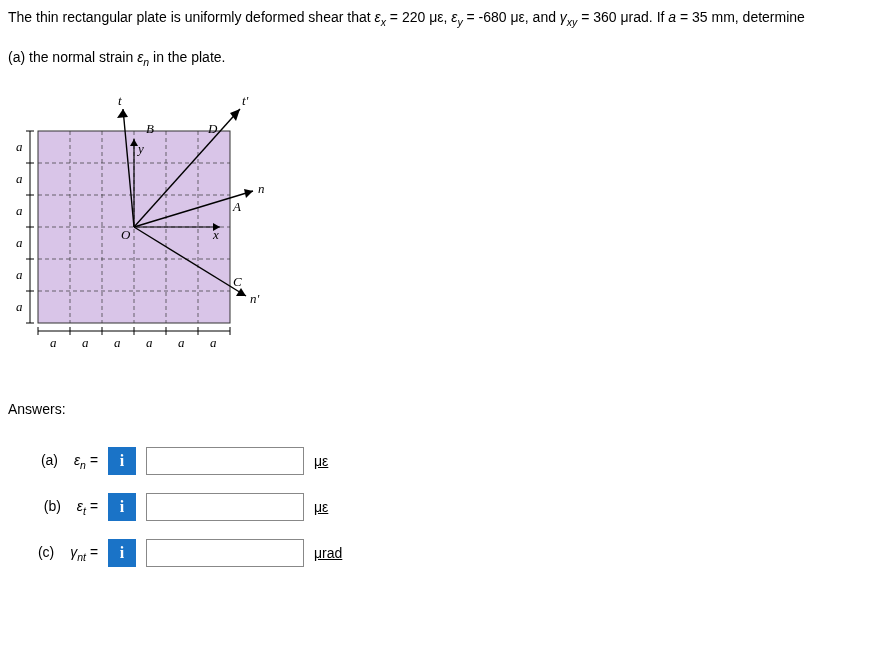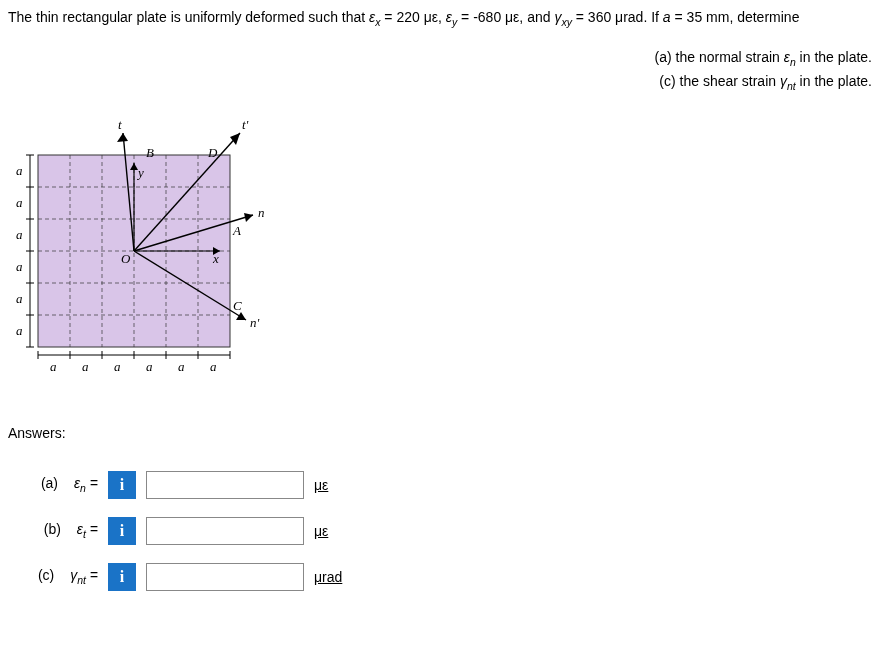--- a/index.html
+++ b/index.html
@@ -14,21 +14,20 @@
       padding: 8px;
       width: 880px;
     }
     .problem-statement {
       margin-bottom: 18px;
       line-height: 1.3;
     }
     .parts {
       margin-bottom: 20px;
       line-height: 1.5;
-      text-align: right;
     }
     .diagram-area {
       position: relative;
       width: 280px;
       height: 280px;
       margin-left: 0;
       margin-bottom: 30px;
     }
     .diagram-area svg {
       display: block;
@@ -80,29 +79,26 @@
     }
     sub {
       font-size: 0.75em;
       font-style: italic;
     }
   </style>
 </head>
 <body>
 
 <div class="problem-statement">
-  <span>The thin rectangular plate is uniformly deformed such that </span><i><span>ε</span><sub>x</sub></i><span> = 220 με, </span><i><span>ε</span><sub>y</sub></i><span> = -680 με, and </span><i><span>γ</span><sub>xy</sub></i><span> = 360 μrad. If </span><i><span>a</span></i><span> = 35 mm, determine</span>
+  <span>The thin rectangular plate is uniformly deformed shear that </span><i><span>ε</span><sub>x</sub></i><span> = 220 με, </span><i><span>ε</span><sub>y</sub></i><span> = -680 με, and </span><i><span>γ</span><sub>xy</sub></i><span> = 360 μrad. If </span><i><span>a</span></i><span> = 35 mm, determine</span>
 </div>
 
 <div class="parts">
   <div>
     <span>(a) the normal strain </span><i><span>ε</span><sub>n</sub></i><span> in the plate.</span>
-  </div>
-  <div>
-    <span>(c) the shear strain </span><i><span>γ</span><sub>nt</sub></i><span> in the plate.</span>
   </div>
 </div>
 
 <div class="diagram-area">
   <svg width="280" height="280" viewBox="0 0 280 280">
 
     <rect x="30" y="40" width="192" height="192" fill="#d9c5e8" stroke="#333" stroke-width="1"></rect>
 
     <g stroke="#333" stroke-width="0.7" stroke-dasharray="4,3">
 

